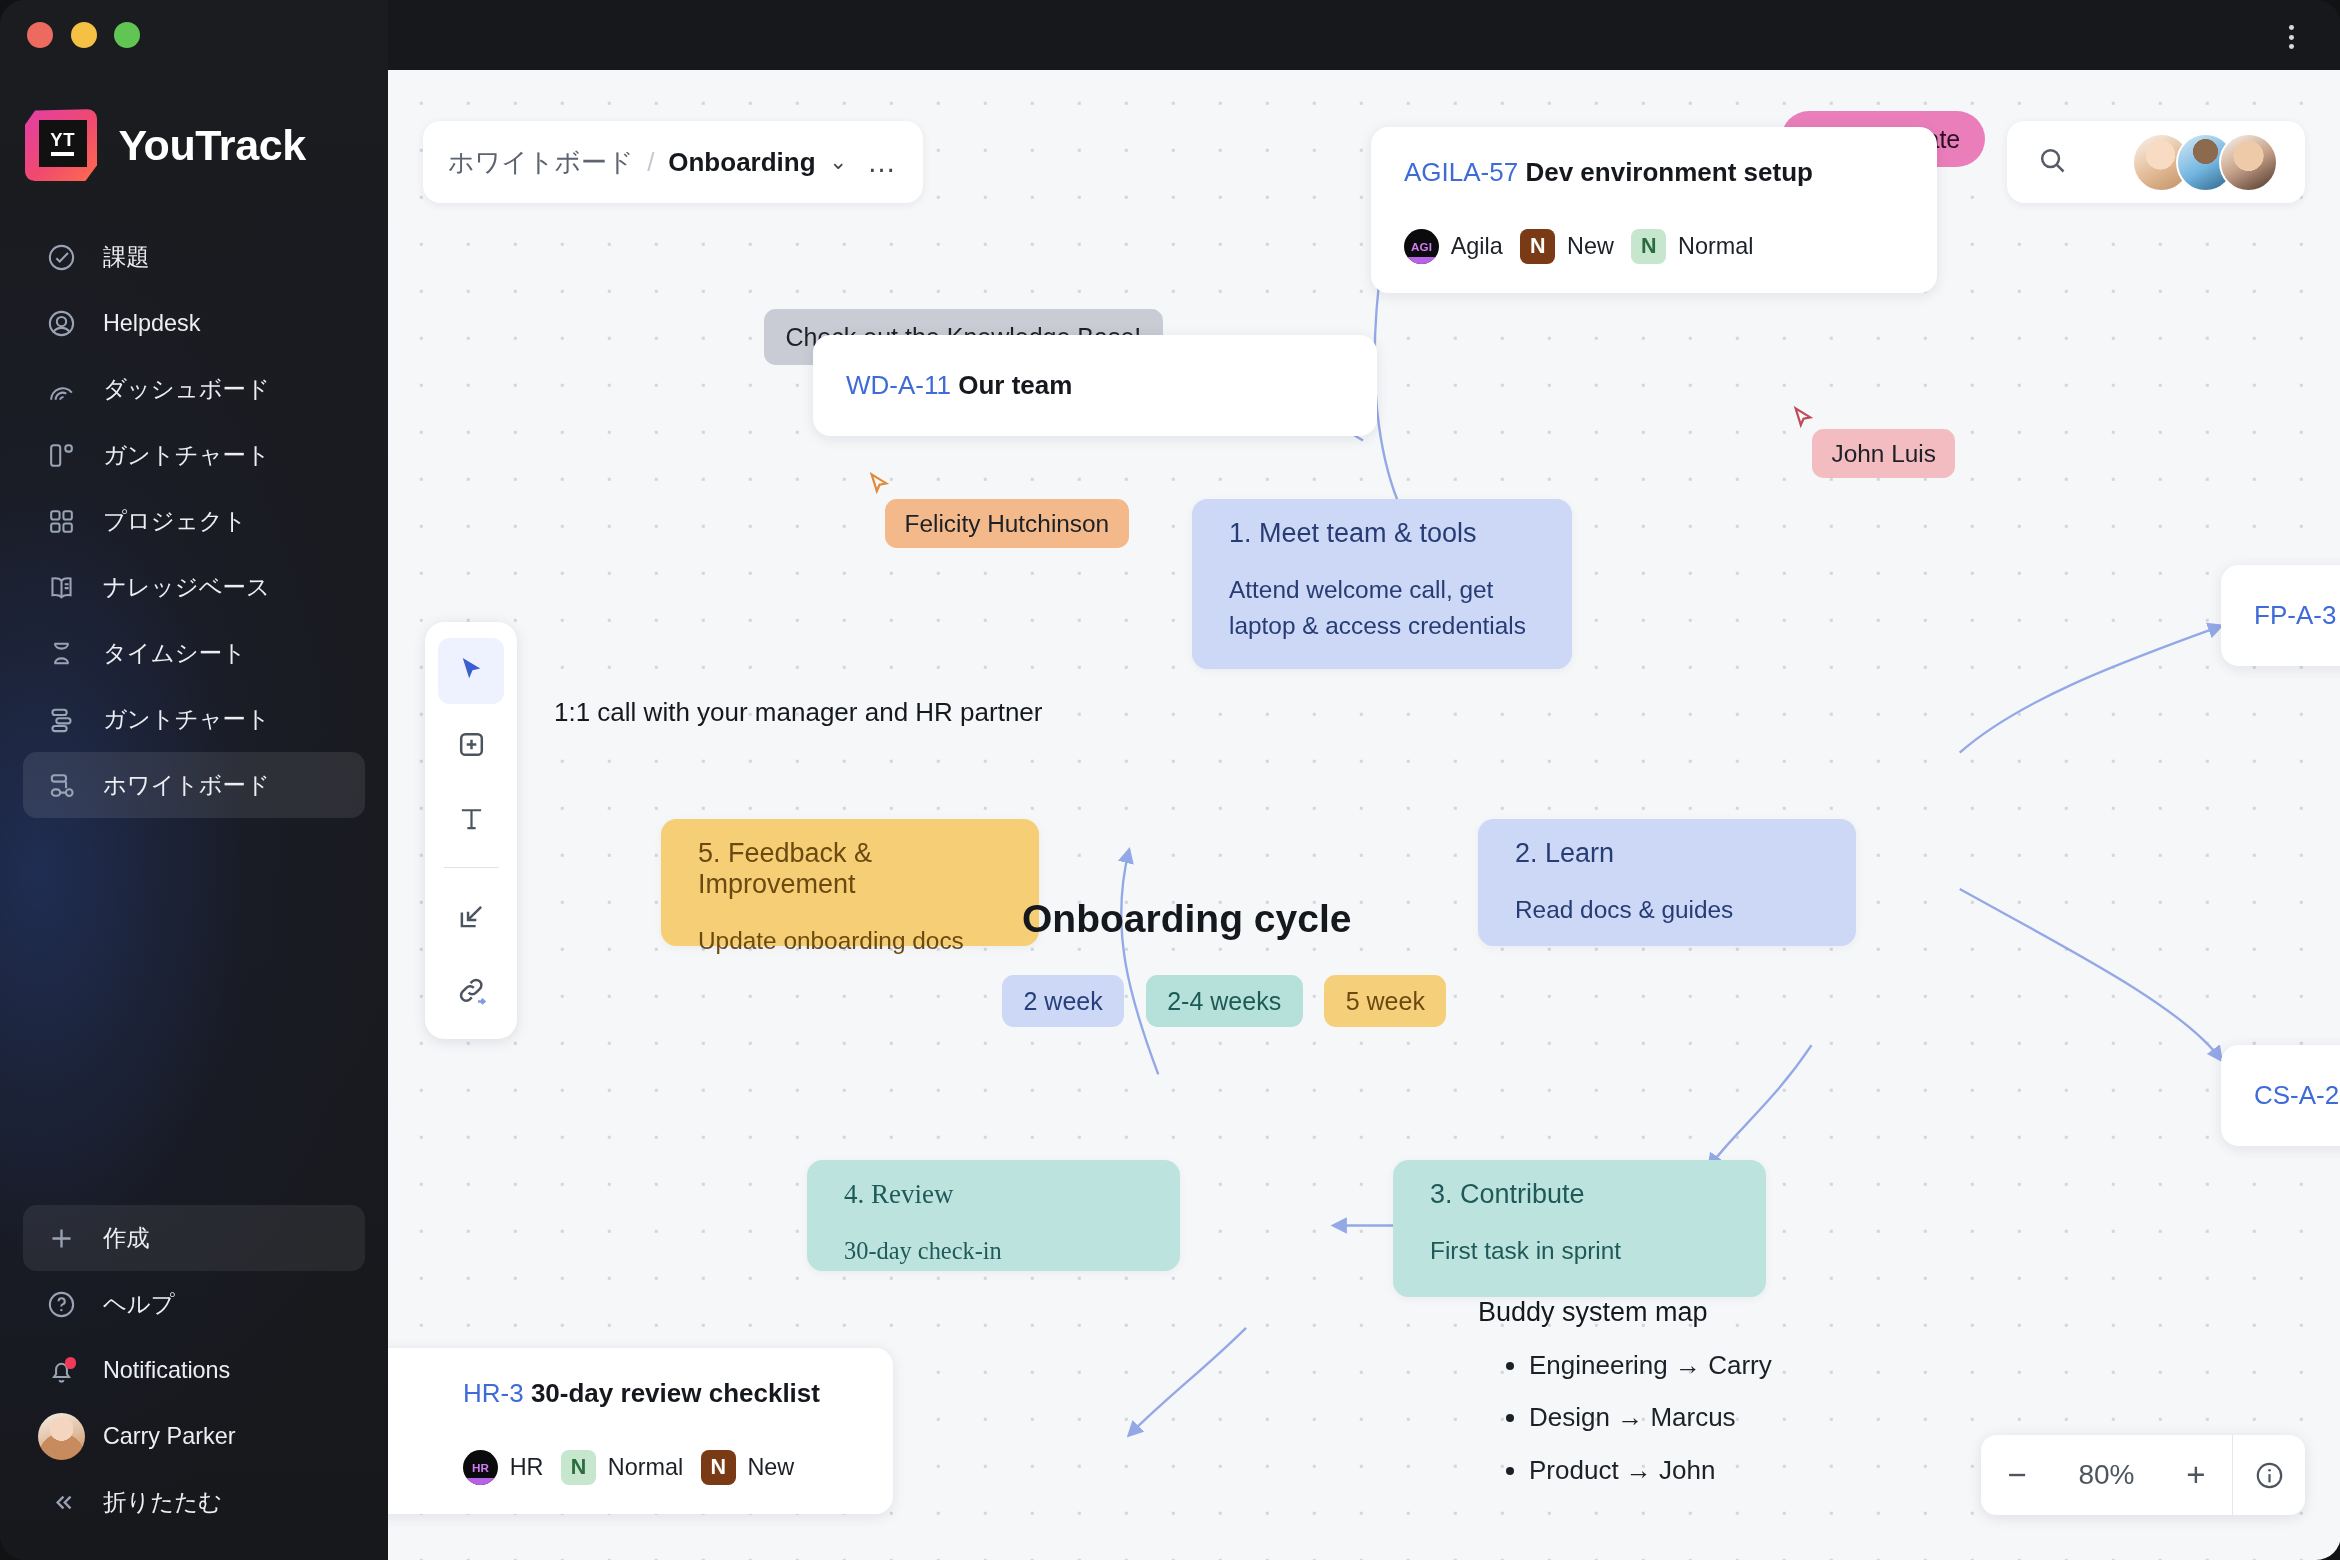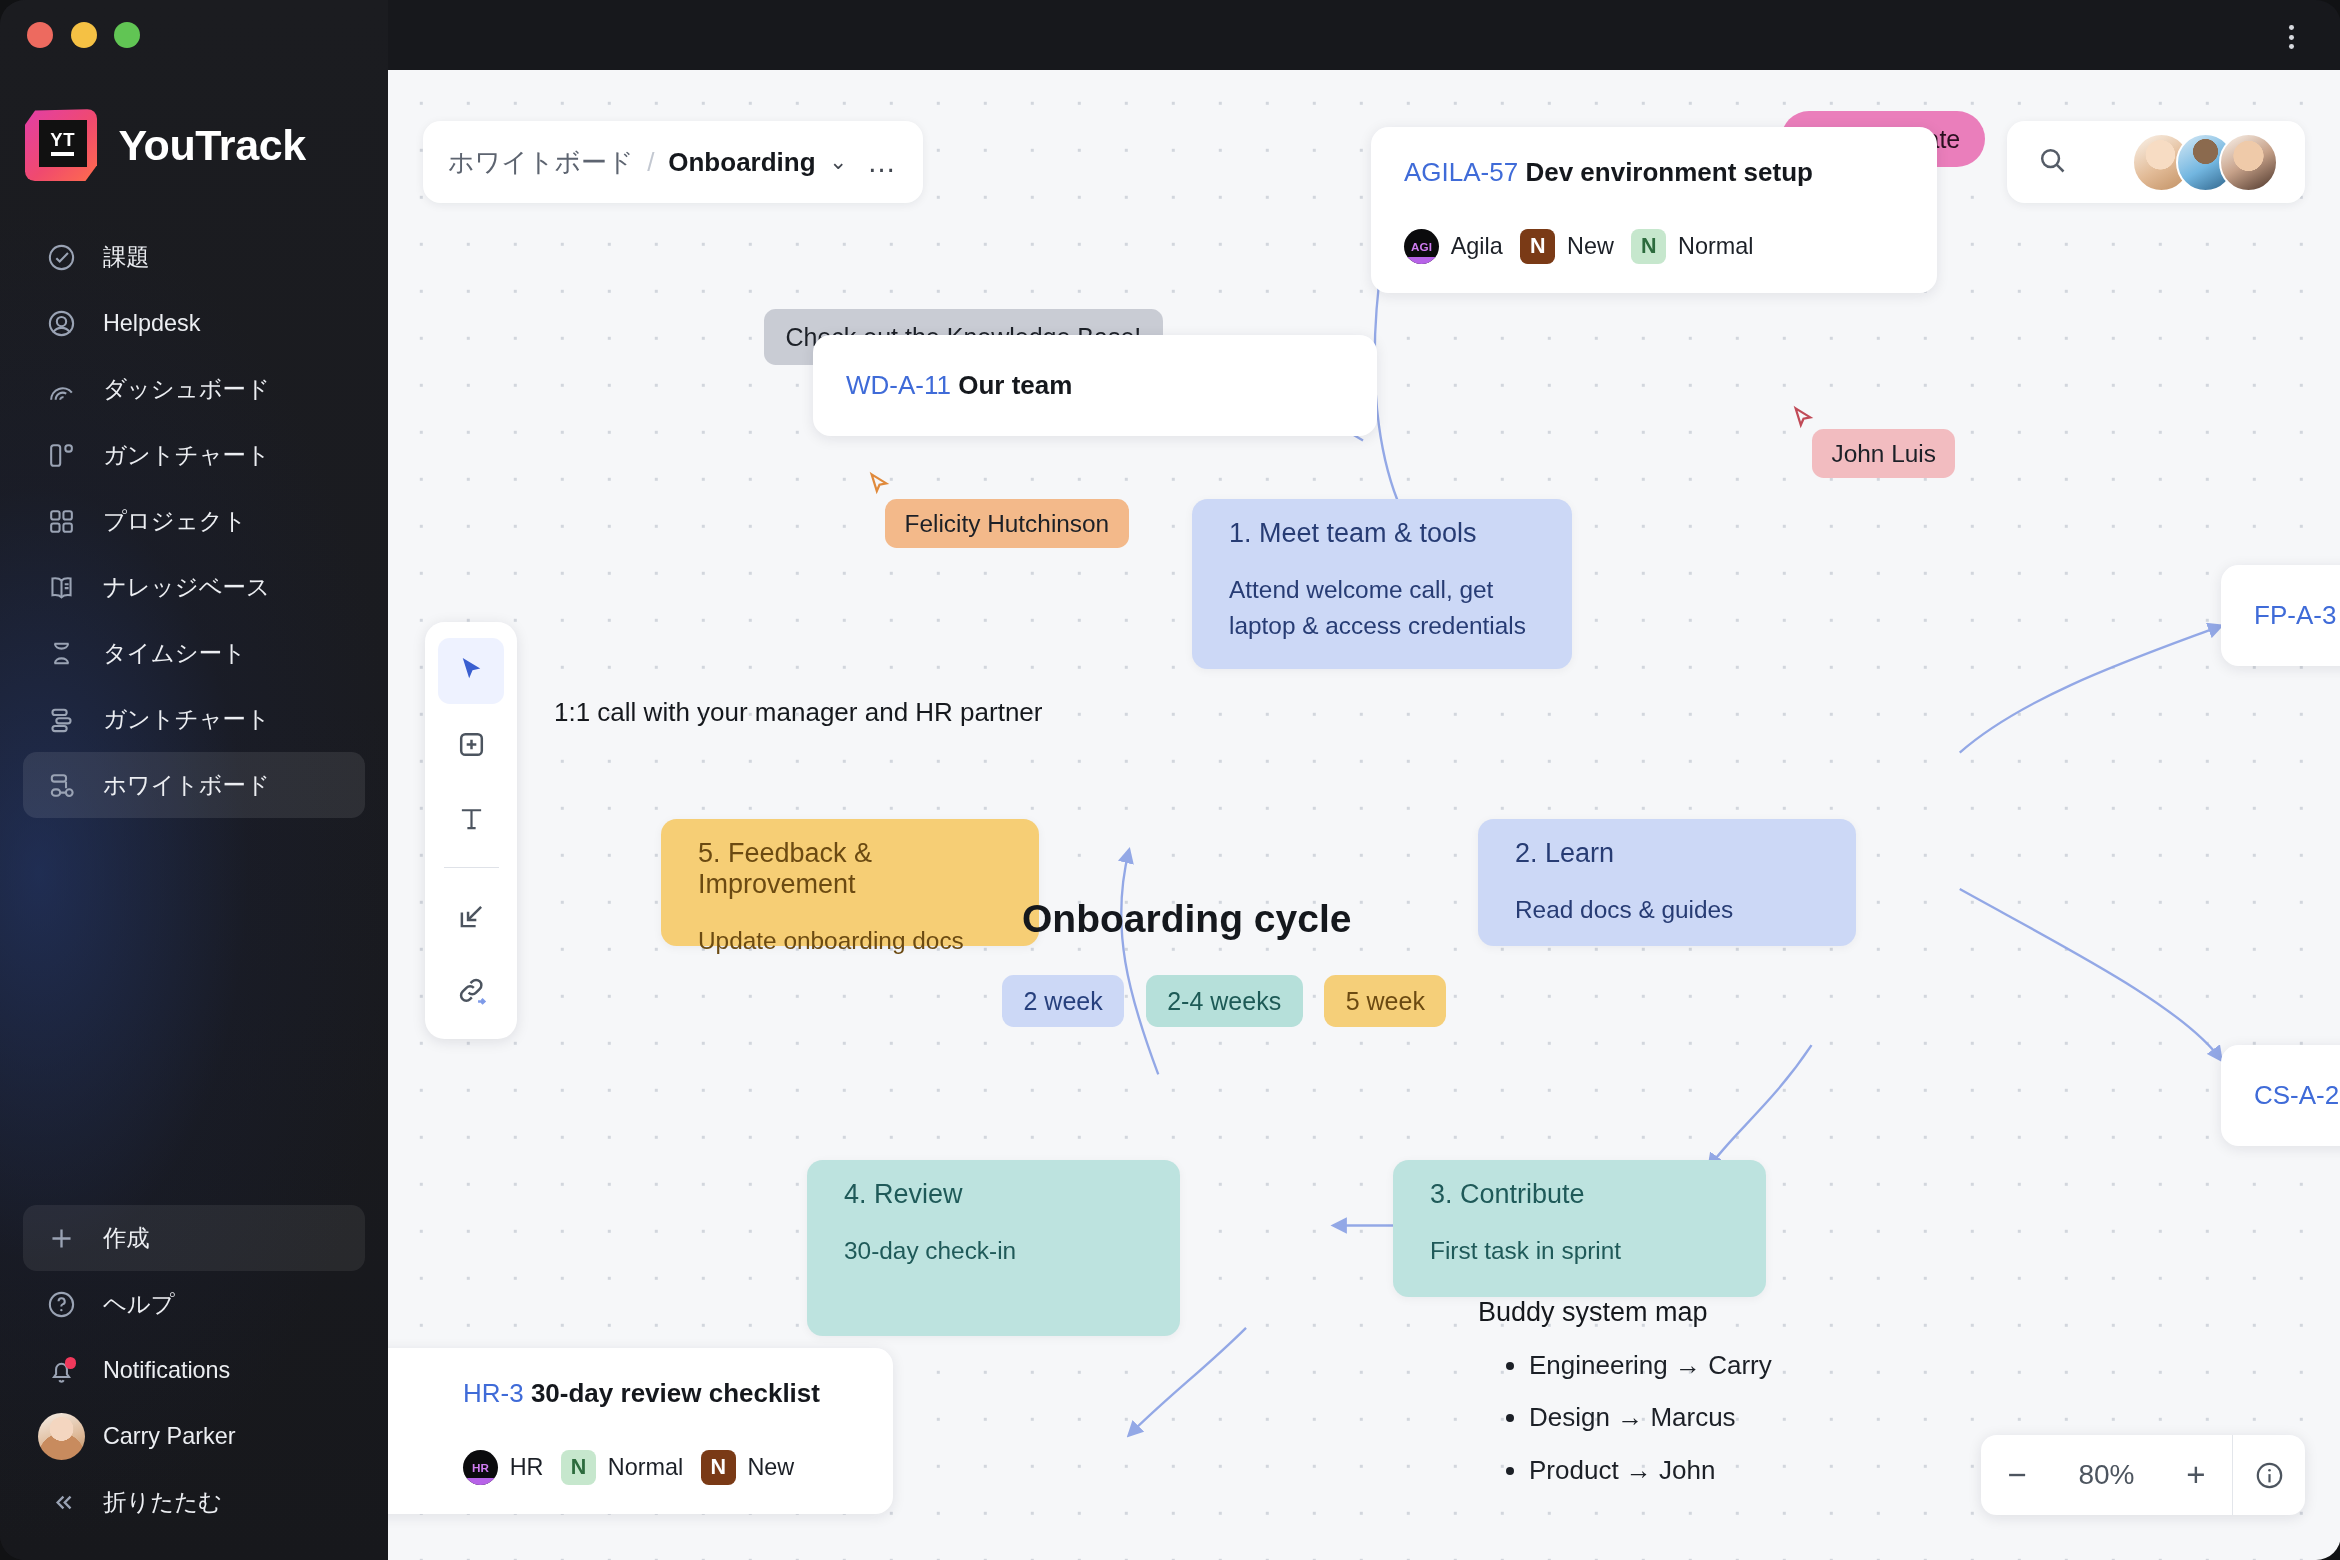--- a/index.html
+++ b/index.html
@@ -532,21 +532,21 @@
       <span class="chip chip-amber">5 week</span>
     </div>
 
     <div class="node card" style="left:1833px; top:975px; width:507px; height:101px; display:flex; align-items:center;">
       <div class="card-title">
         <span class="card-id">CS-A-2</span>
         <span class="card-name">Fluffery Pets Customer FAQ</span>
       </div>
     </div>
 
-    <div class="node mind teal" style="left:419px; top:1090px; width:373px; height:176px;">
+    <div class="node mind teal" style="left:419px; top:1090px; width:373px; height:111px;font-family:Liberation Serif, serif;">
       <h4>4. Review</h4>
       <p>30-day check-in</p>
     </div>
 
     <div class="node mind teal" style="left:1005px; top:1090px; width:373px; height:137px;">
       <h4>3. Contribute</h4>
       <p>First task in sprint</p>
     </div>
 
     <div class="buddy" style="left:1090px; top:1227px;">

